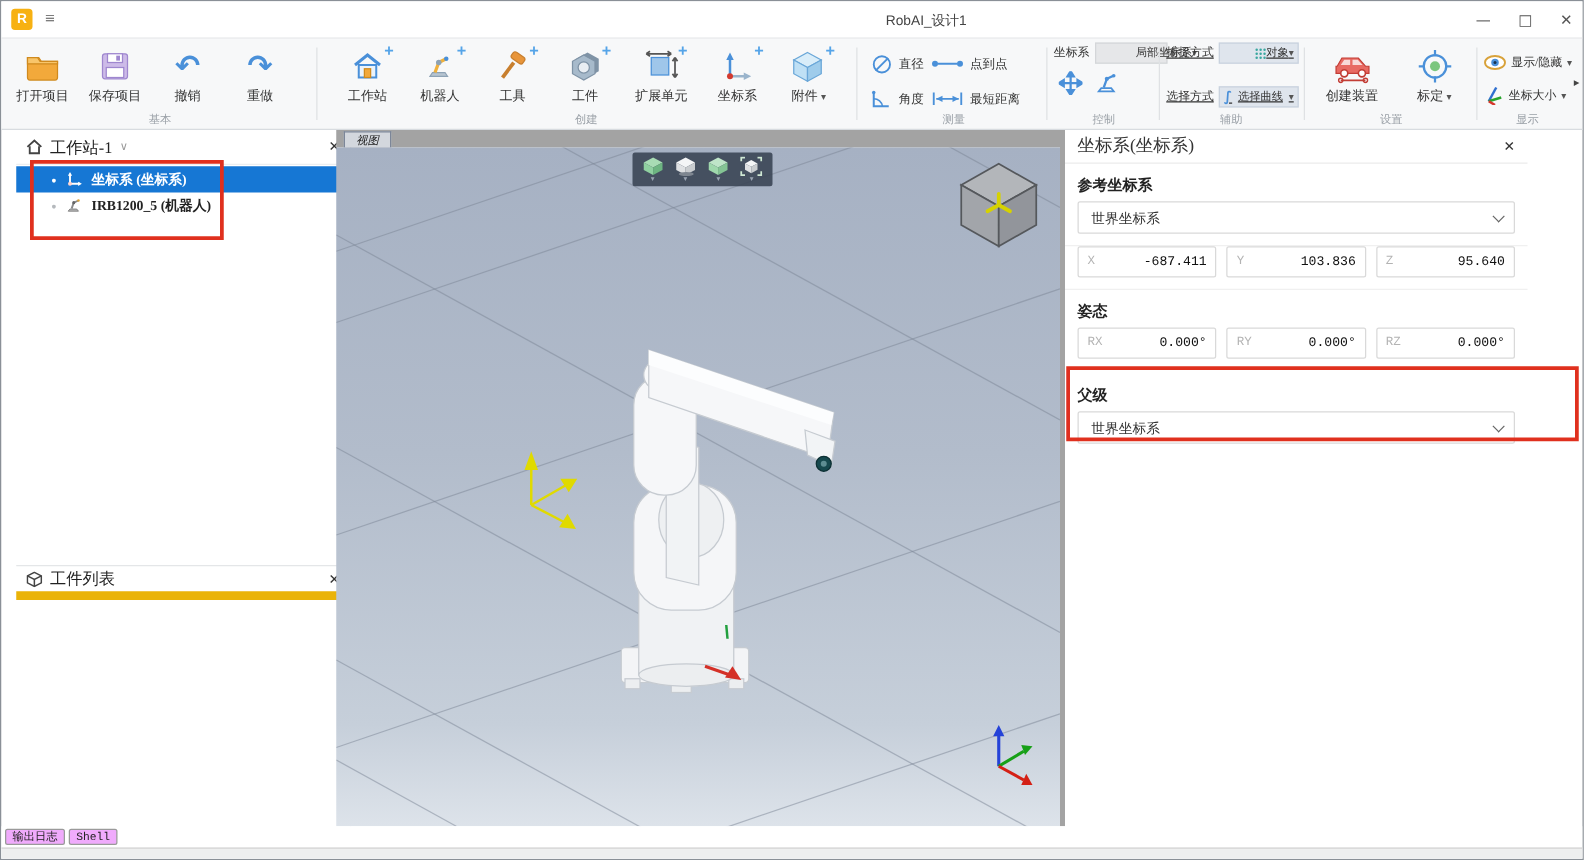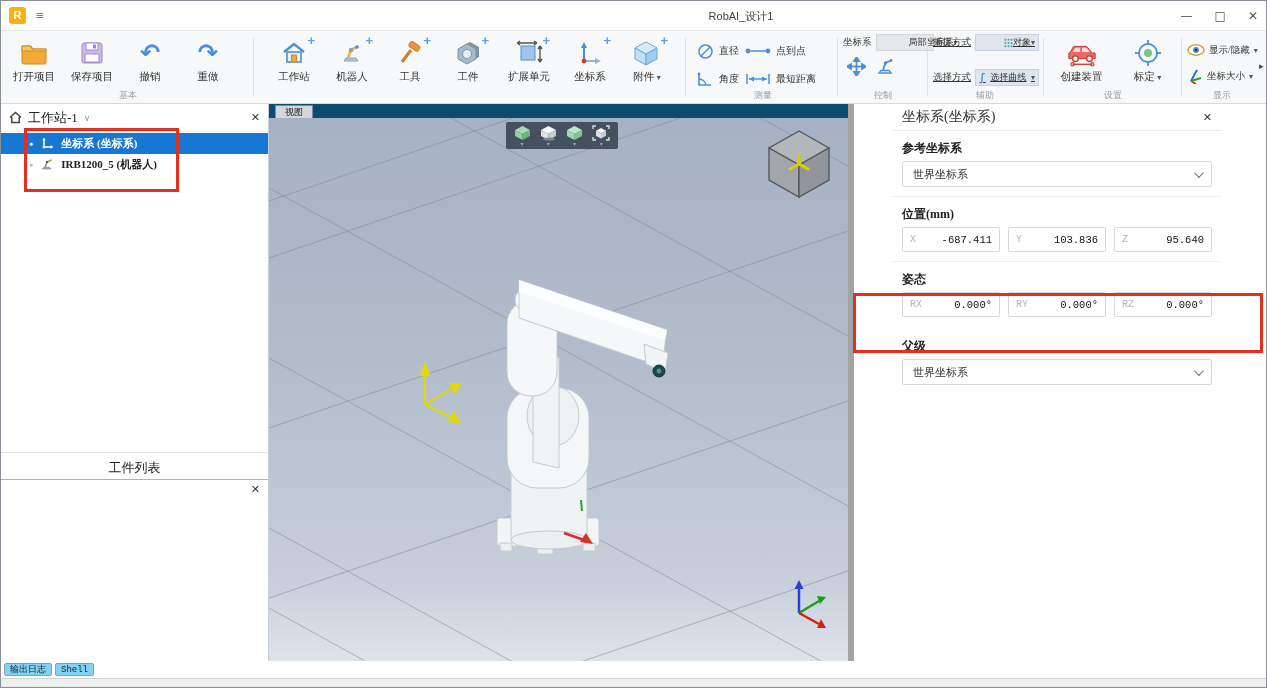--- a/index.html
+++ b/index.html
@@ -32,61 +32,61 @@
   .glyph-ico { font-family:"DejaVu Sans",sans-serif; color:#4a90d9; font-weight:bold; }
   .mcell { display:flex; align-items:center; gap:5px; height:28px; cursor:pointer; }
   .mcell .rlabel { font-size:10px; }
   .ctl-row { display:flex; align-items:center; gap:4px; margin:3px 0 2px 2px; }
   .mini-label { font-size:9.5px; color:#333; white-space:nowrap; }
   .dd-box { display:flex; align-items:center; justify-content:space-between; background:#e6e7e9; border:1px solid #d4d6d9; height:17px; padding:0 3px; font-size:9px; color:#333; cursor:pointer; white-space:nowrap; }
   .dd-box.blue { background:#dfe5ed; border-color:#c9d2de; }
   .stack-item { display:flex; align-items:center; gap:4px; height:26px; cursor:pointer; }
 
   
-  #leftpanel { position:absolute; left:0; top:103px; width:268px; height:557px; background:#fff; border-right:1px solid #c9ced4; }
+  #leftpanel { position:absolute; left:12px; top:103px; width:268px; height:557px; background:#fff; border-right:1px solid #c9ced4; }
   .panel-head { height:28px; display:flex; align-items:center; padding:0 8px; gap:6px; border-bottom:1px solid #eceef0; }
   .panel-title { font-size:13px; color:#222; }
   .chev { font-size:9px; color:#999; font-family:"DejaVu Sans",sans-serif; }
   .panel-close { margin-left:auto; font-size:11px; color:#333; cursor:pointer; font-family:"DejaVu Sans",sans-serif; }
   .tree-row { height:21px; display:flex; align-items:center; padding-left:28px; gap:7px; cursor:pointer; }
   .tree-row .bullet { font-size:7px; color:#b5b9bd; }
   .tree-row.selected { background:#1677d4; }
   .tree-row.selected .label, .tree-row.selected .bullet { color:#fff; }
   .tree-row .label { font-size:11px; font-weight:bold; color:#222; white-space:nowrap; }
-  #parts-head { position:absolute; left:0; top:348px; width:100%; border-top:1px solid #e4e6e8; border-bottom:1px solid #eab308;flex-direction:column; }
+  #parts-head { position:absolute; left:0; top:348px; width:100%; border-top:1px solid #e4e6e8; border-bottom:7px solid #eab308; }
 
   
   #viewport { position:absolute; left:268px; top:103px; width:579px; height:557px; }
-  #vp-tabstrip { position:absolute; left:0; top:0; width:100%; height:14px; background:#0c4a6e; }
+  #vp-tabstrip { position:absolute; left:0; top:0; width:100%; height:14px; background:#a3a3a3;font-style:italic; }
   #vp-tab { position:absolute; left:6px; top:1px; width:38px; height:13px; background:#d3d7dd; border:1px solid #7c8698; border-bottom:none; font-size:9px; line-height:12px; text-align:center; color:#222; cursor:pointer; }
   #vp-canvas { position:absolute; left:0; top:14px; width:579px; height:543px; background:linear-gradient(180deg,#a6b1c3 0%,#b2bccb 45%,#c6cfda 85%,#dde3ea 100%); cursor:default; }
   #vp-toolbar { position:absolute; left:237px; top:4px; width:112px; height:27px; background:rgba(56,66,82,0.88); border-radius:2px; display:flex; align-items:center; justify-content:space-around; padding:0 3px; }
   .vtb { display:flex; flex-direction:column; align-items:center; cursor:pointer; line-height:0; }
   .vtb .caret { color:#9aa4b2; font-size:6px; line-height:6px; }
 
   
-  #rightpanel { position:absolute; left:847px; top:103px; width:374px; height:557px; background:#fff; border-left:6px solid #a3a3a3;padding-left:38px; }
+  #rightpanel { position:absolute; left:847px; top:103px; width:374px; height:557px; background:#fff; border-left:4px solid #a3a3a3; }
   .rp-title-row { height:27px; border-bottom:1px solid #ececec; display:flex; align-items:center; padding:0 10px; }
   .rp-title { font-size:14px; color:#333; }
   .rp-section-label { font-size:12px; font-weight:bold; color:#222; margin:9px 10px 4px; }
   .rp-dd { margin:0 10px; height:26px; border:1px solid #d9d9d9; border-radius:2px; display:flex; align-items:center; padding:0 10px; font-size:11px; color:#333; cursor:pointer; }
   .rp-dd .chevron { margin-left:auto; width:7px; height:7px; border-right:1.5px solid #666; border-bottom:1.5px solid #666; transform:rotate(45deg) translateY(-2px); }
   .rp-divider { height:1px; background:#f0f0f0; margin:9px 0 0; }
   .rp-fields { display:flex; gap:8px; margin:0 10px; }
   .rp-input { width:128px; height:25px; border:1px solid #d9d9d9; border-radius:2px; display:flex; align-items:center; padding:0 7px; font-family:"Liberation Mono","DejaVu Sans Mono",monospace; cursor:text; }
   .rp-input .k { font-size:10px; color:#b3b3b3; }
   .rp-input .v { margin-left:auto; font-size:10.5px; color:#111; }
 
   
   .annotation { position:absolute; border:3px solid #e0301e; pointer-events:none; z-index:50; }
 
   
   #statusbar { position:absolute; left:0; top:660px; width:100%; height:28px; background:#fff; }
   .chips { position:absolute; left:3px; top:2px; display:flex; gap:3px; }
-  .chip { height:13px; padding:0 5px; border:1px solid #9a9a9a; border-radius:2px; background:#7dd3fc; font:9px/12px "Liberation Mono","DejaVu Sans Mono",monospace; color:#222; cursor:pointer; }
+  .chip { height:13px; padding:0 5px; border:1px solid #9a9a9a; border-radius:2px; background:#f0abfc; font:9px/12px "Liberation Mono","DejaVu Sans Mono",monospace; color:#222; cursor:pointer; }
   .status-strip { position:absolute; left:0; top:17px; width:100%; height:11px; background:#eeefef; border-top:1px solid #d4d4d4; }
 
   .sans { font-family:"Liberation Sans","DejaVu Sans",sans-serif; }
 </style>
 </head>
 <body>
 
 <div id="app">
 
   <div id="titlebar">
@@ -212,20 +212,21 @@
               <svg width="28" height="26" viewBox="0 0 28 26">
                 <polygon points="13,2 24,8 13,14 2,8" fill="#d9edf9" stroke="#6aa7d8"></polygon>
                 <polygon points="2,8 13,14 13,25 2,19" fill="#bfe0f5" stroke="#6aa7d8"></polygon>
                 <polygon points="24,8 13,14 13,25 24,19" fill="#9fcceb" stroke="#6aa7d8"></polygon>
               </svg>
               <span class="plus">+</span>
             </div>
           <div class="rlabel"><span>附件</span> <span class="caret">▾</span></div>
         </div>
       </div>
+      <div class="glabel">创建</div>
     </div>
     <div class="rsep" style="left:684px;"></div>
 
     <div class="rgroup" style="left:690px;width:144px;">
       <div style="display:flex;padding-top:6px;">
         <div style="width:54px;padding-left:6px;">
           <div class="mcell">
             <svg width="17" height="17" viewBox="0 0 17 17">
                 <circle cx="8.5" cy="8.5" r="6.5" fill="none" stroke="#4a90d9" stroke-width="1.5"></circle>
                 <line x1="3.5" y1="13.5" x2="13.5" y2="3.5" stroke="#4a90d9" stroke-width="1.5"></line>
@@ -561,21 +562,20 @@
       <span class="panel-close">✕</span>
     </div>
 
     <div class="rp-section-label">参考坐标系</div>
     <div class="rp-dd">
       <span>世界坐标系</span>
       <span class="chevron"></span>
     </div>
     <div class="rp-divider"></div>
 
-    <div class="rp-section-label">位置(mm)</div>
     <div class="rp-fields">
       <div class="rp-input">
         <span class="k">X</span>
           <span class="v">-687.411</span>
       </div>
       <div class="rp-input">
         <span class="k">Y</span>
           <span class="v">103.836</span>
       </div>
       <div class="rp-input">

